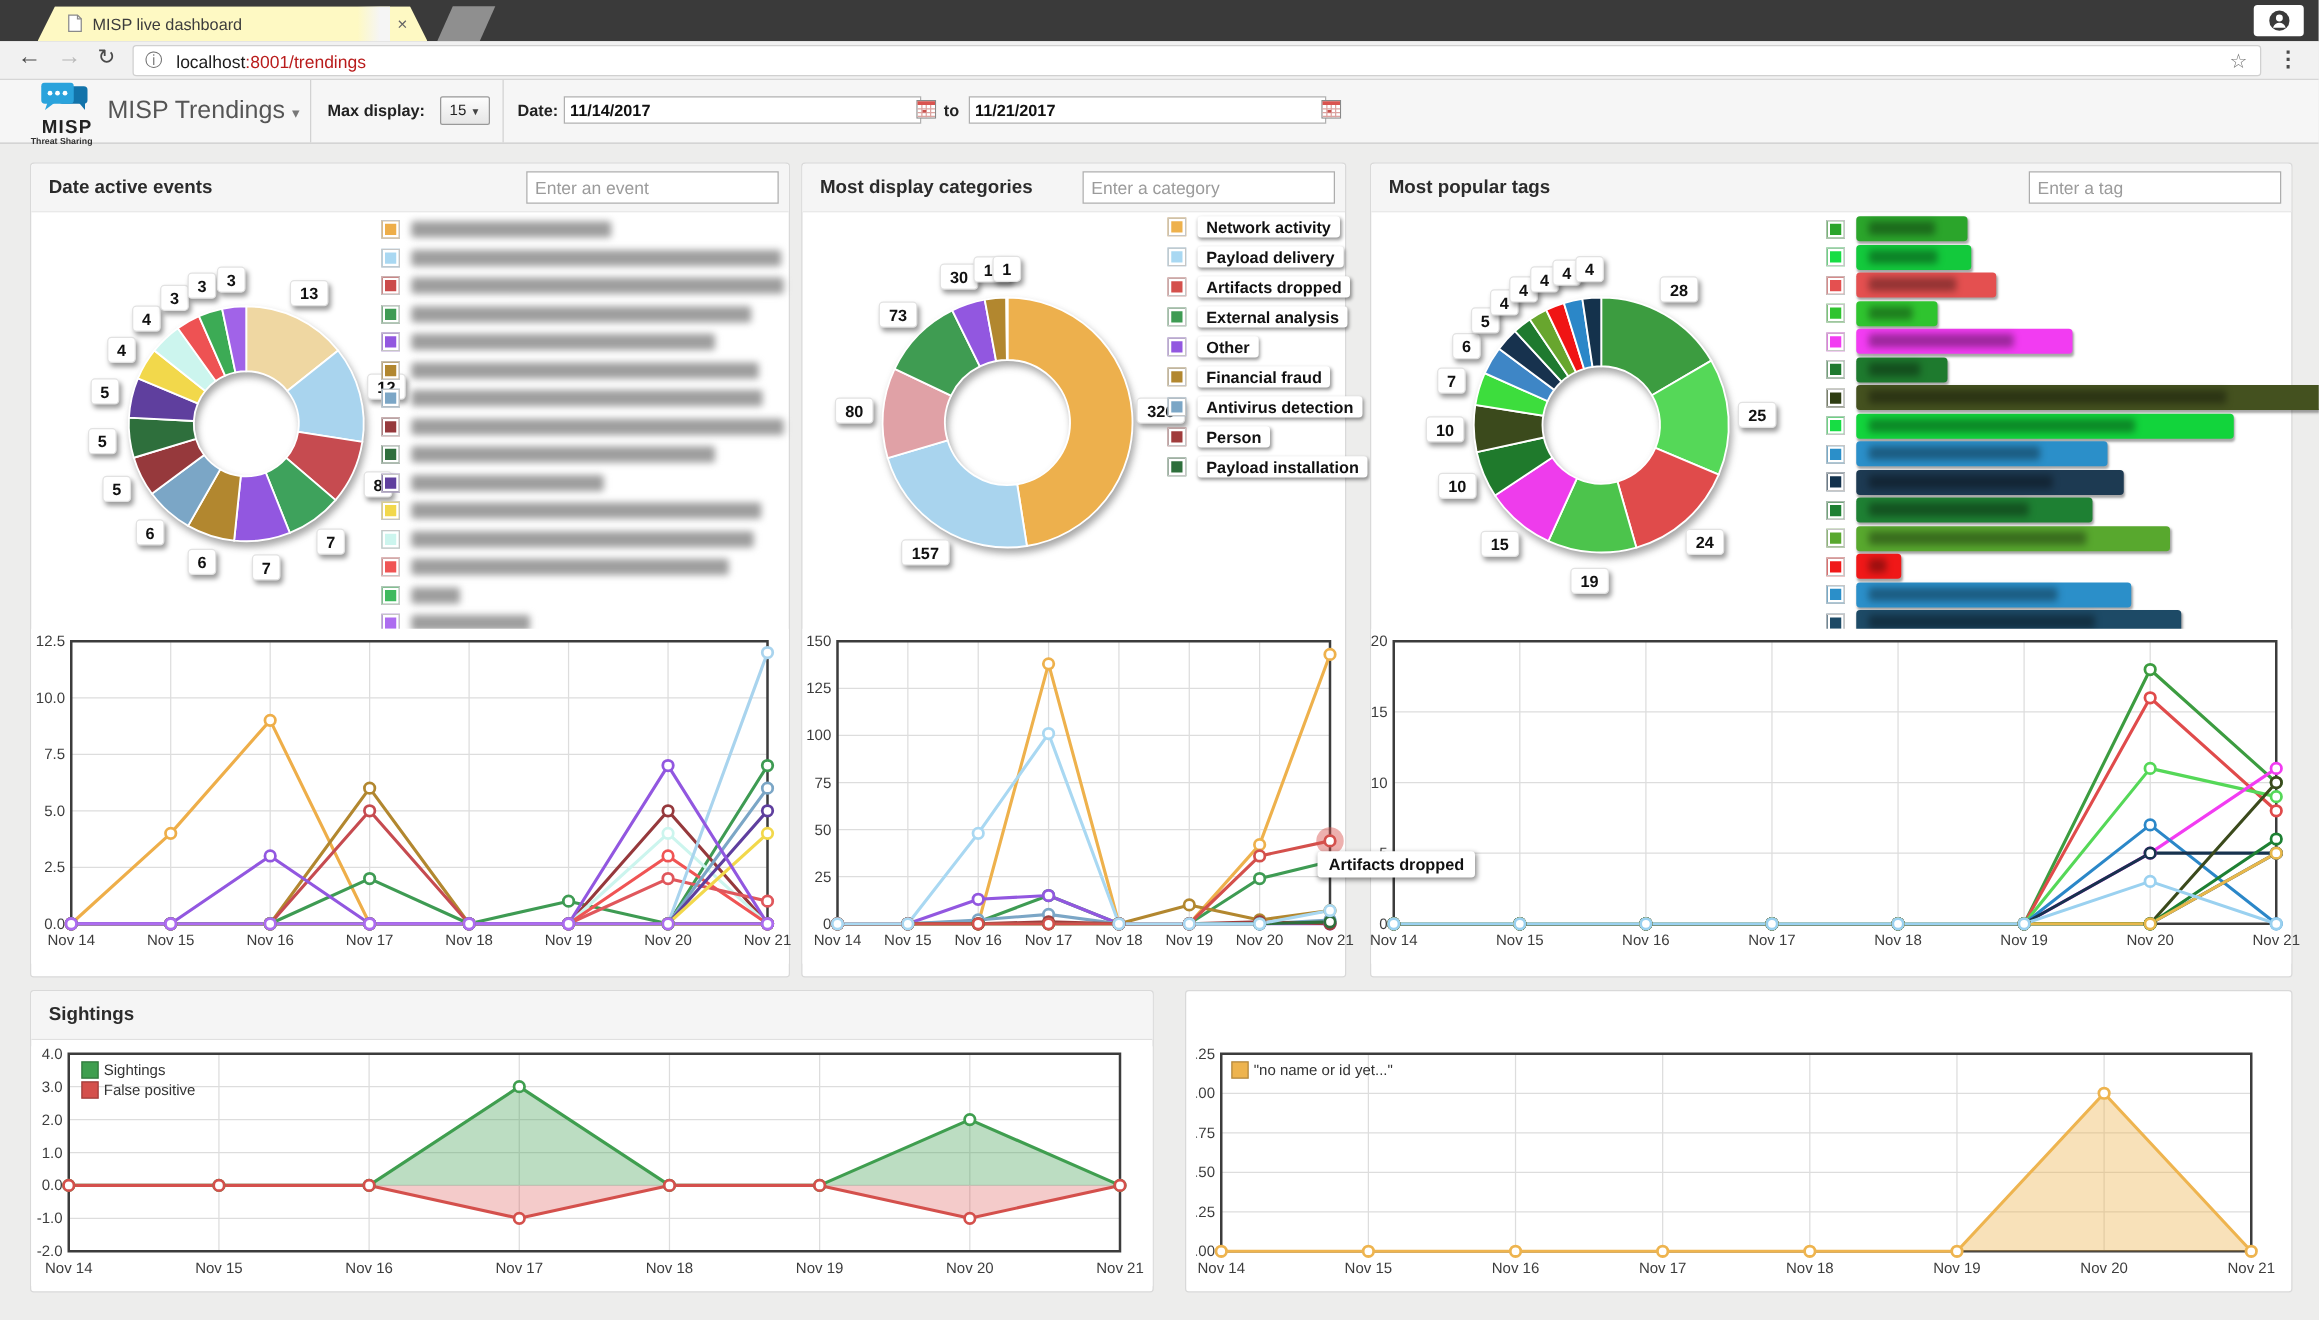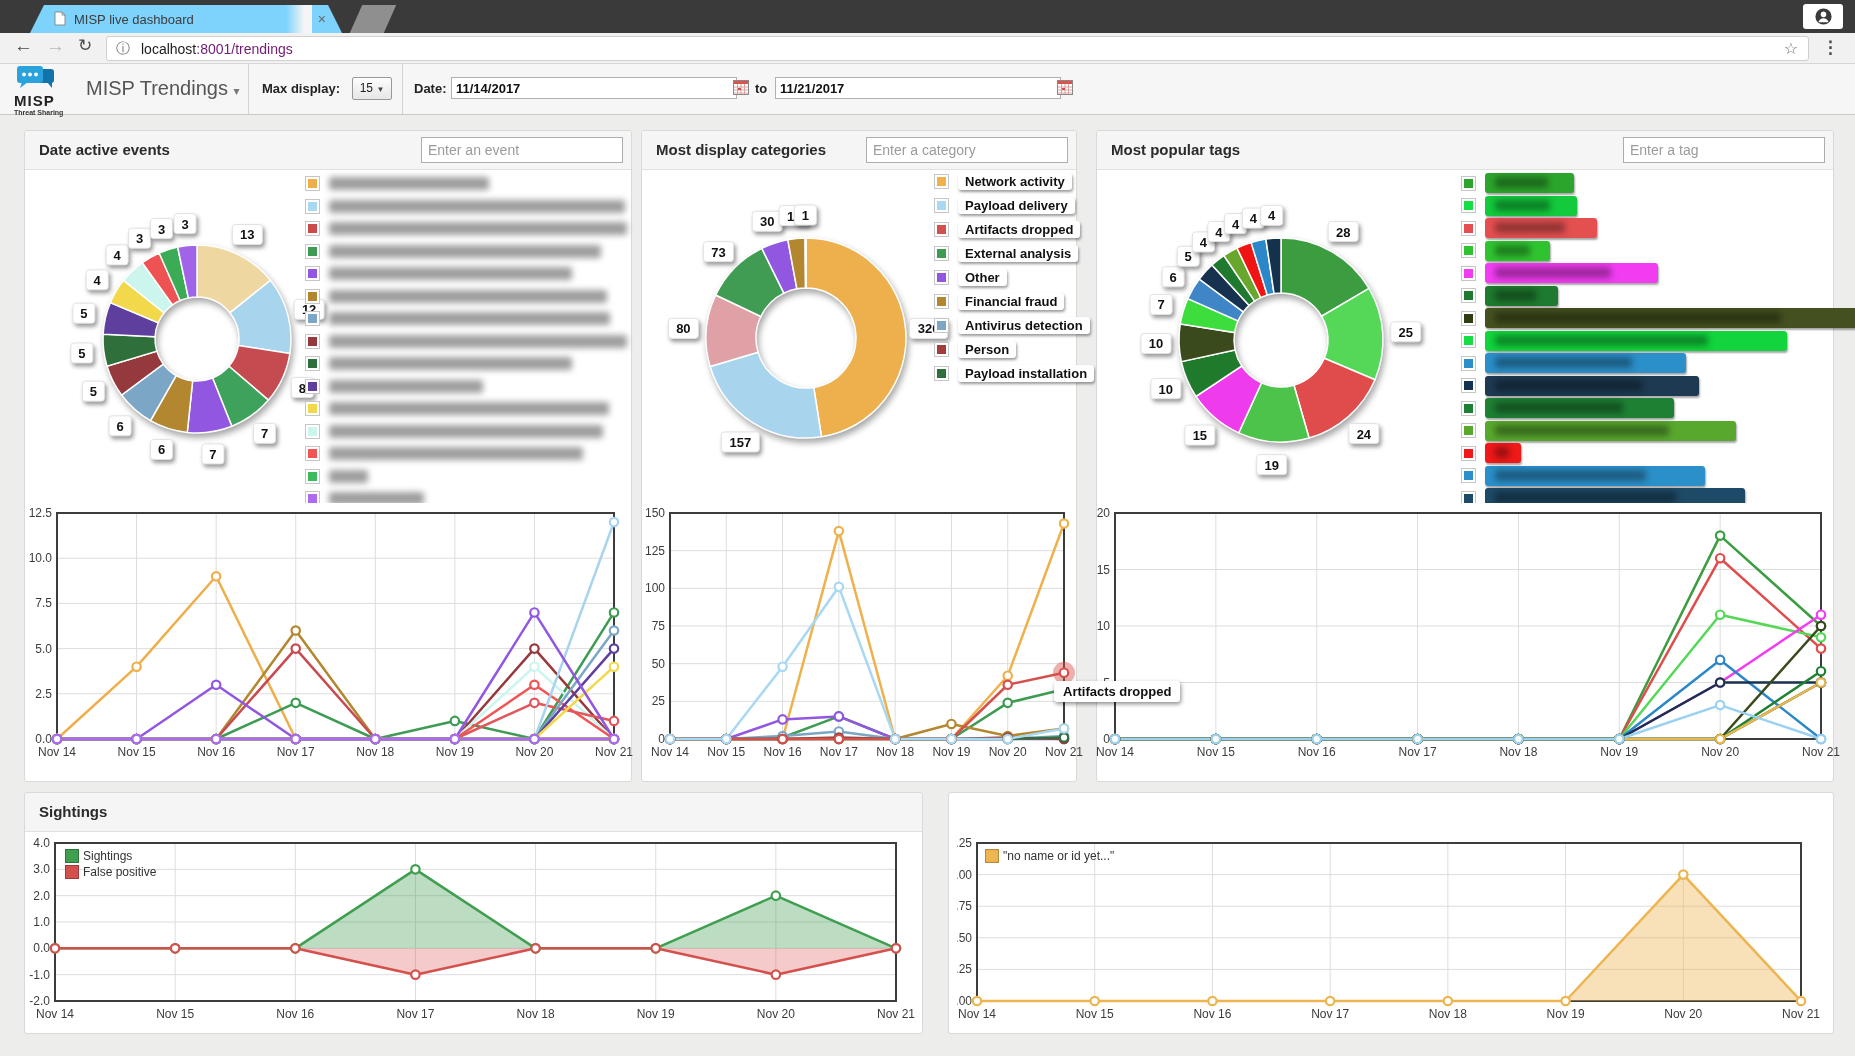--- a/index.html
+++ b/index.html
@@ -1,38 +1,38 @@
 <!DOCTYPE html>
 <html><head>
 <meta charset="utf-8">
 <style>
   html,body{margin:0;padding:0;}
   body{width:1855px;height:1056px;background:#ededec;font-family:"Liberation Sans",sans-serif;position:relative;overflow:hidden;}
   
   .tabbar{position:absolute;left:0;top:0;width:100%;height:33px;background:#3a3a3a;}
-  .tab{position:absolute;left:30px;top:5px;width:312px;height:28px;background:#7dd3fc;
+  .tab{position:absolute;left:30px;top:5px;width:312px;height:28px;background:#fef9c3;
        clip-path:polygon(14px 0,calc(100% - 14px) 0,100% 100%,0 100%);}
   .tab-title{position:absolute;left:44px;top:7px;font-size:13px;color:#3c3c3c;width:220px;overflow:hidden;white-space:nowrap;}
   .tabfade{position:absolute;right:30px;top:0;bottom:0;width:26px;background:linear-gradient(90deg,rgba(245,245,245,0),#f5f5f5 70%);}
   .tab-close{position:absolute;right:16px;top:6px;font-size:14px;color:#666;cursor:pointer;}
   .doc-icon{position:absolute;left:24px;top:6px;}
   .newtab{position:absolute;left:356px;top:5px;width:34px;height:28px;background:#8f8f8f;transform:skewX(-24deg);}
   .avatarbtn{position:absolute;right:12px;top:4px;width:40px;height:25px;background:#fff;border-radius:3px;text-align:center;}
   .toolbar{position:absolute;left:0;top:33px;width:100%;height:30px;background:#f1f1f1;border-bottom:1px solid #d6d6d6;}
   .navicon{position:absolute;top:2px;font-size:19px;color:#4a4a4a;}
   .urlbox{position:absolute;left:106px;right:46px;top:3px;height:23px;background:#fff;border:1px solid #d0d0d0;border-radius:3px;}
   .urltext{position:absolute;left:34px;top:4px;font-size:14px;white-space:nowrap;}
-  .url-host{color:#1b1b1b;} .url-path{color:#701a75;margin-top:40px;}
+  .url-host{color:#1b1b1b;} .url-path{color:#b91c1c;margin-top:40px;}
   .info-ic{position:absolute;left:9px;top:3px;color:#6f6f6f;font-size:14px;}
   .star-ic{position:absolute;right:10px;top:2px;color:#757575;font-size:16px;}
   .kebab{position:absolute;right:16px;top:4px;color:#4a4a4a;font-size:17px;font-weight:bold;}
   
   .misphead{position:absolute;left:0;top:64px;width:100%;height:50px;background:#f6f6f6;border-bottom:1px solid #c9c9c9;}
   .hdiv{position:absolute;top:0;bottom:0;width:1px;background:#d2d2d2;}
-  .brand{position:absolute;left:14px;top:2px;width:60px;text-align:left;}
+  .brand{position:absolute;left:14px;top:2px;width:60px;text-align:right;}
   .brand-name{font-weight:bold;font-size:15px;color:#222;letter-spacing:1px;margin-top:-3px;}
   .brand-sub{font-size:7px;color:#333;font-weight:bold;}
   .apptitle{position:absolute;left:86px;top:13px;font-size:20px;color:#555;}
   .caret{font-size:12px;color:#777;}
   .hlabel{position:absolute;top:17px;font-size:13px;font-weight:bold;color:#222;}
   .hselect{position:absolute;left:352px;top:13px;width:38px;height:21px;border:1px solid #999;border-radius:2px;
            background:linear-gradient(#fdfdfd,#e6e6e6);font-size:12px;font-weight:normal;color:#222;text-align:center;line-height:21px;}
   .hinput{position:absolute;top:13px;width:276px;height:20px;border:1px solid #b0b0b0;font-family:"Liberation Sans",sans-serif;
           font-size:13px;font-weight:bold;color:#111;padding:0 4px;}
   .calic{position:absolute;top:16px;}

